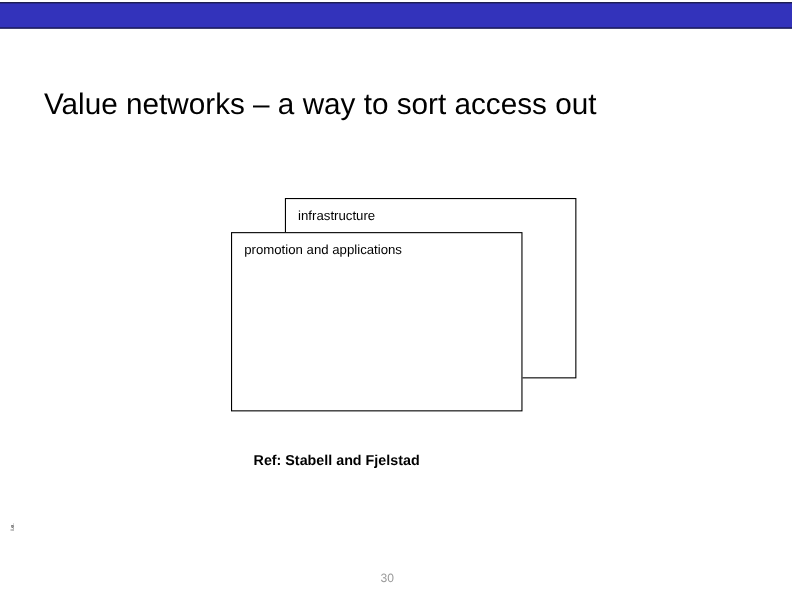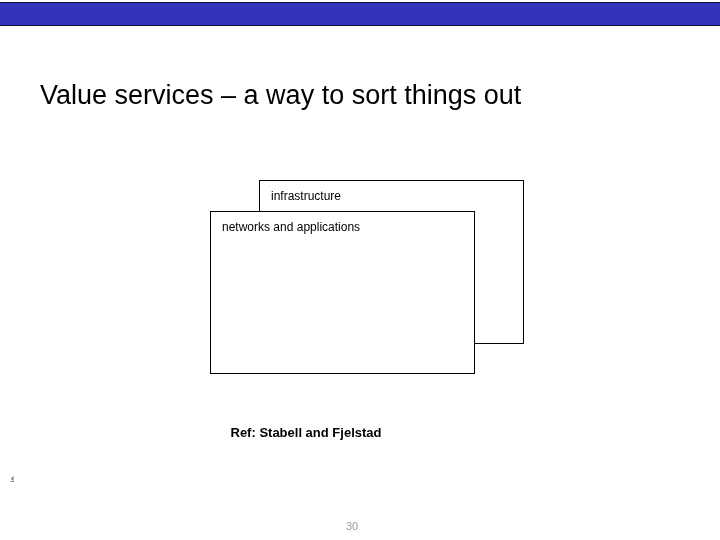--- a/index.html
+++ b/index.html
@@ -86,21 +86,21 @@
     top: 241px;
     width: 266px;
     height: 162px;
     z-index: 3;
   }
 
   
   #reference-text {
     position: absolute;
     left: 0;
-    top: 425px;
+    top: 411px;
     width: 720px;
     text-align: center;
     padding-right: 108px;
     box-sizing: border-box;
     font-size: 13px;
     font-weight: bold;
     line-height: 16px;
     color: #000000;
   }
 
@@ -131,30 +131,30 @@
     font-size: 11px;
     line-height: 14px;
     color: #9a9a9a;
   }
 </style>
 </head>
 <body>
 
 <div id="header-bar"></div>
 
-<div id="slide-title">Value services – a way to sort things out</div>
+<div id="slide-title">Value networks – a way to sort access out</div>
 
 <div id="layer-stack">
 
   <div class="layer-box" id="box-infrastructure">
     <span class="layer-label">infrastructure</span>
   </div>
 
   <div class="layer-box" id="box-services">
-    <span class="layer-label">networks and applications</span>
+    <span class="layer-label">promotion and applications</span>
   </div>
 
 
 </div>
 
 <div id="reference-text">Ref: Stabell and Fjelstad</div>
 
 <div id="side-note">i.e.</div>
 
 <div id="page-number">30</div>

